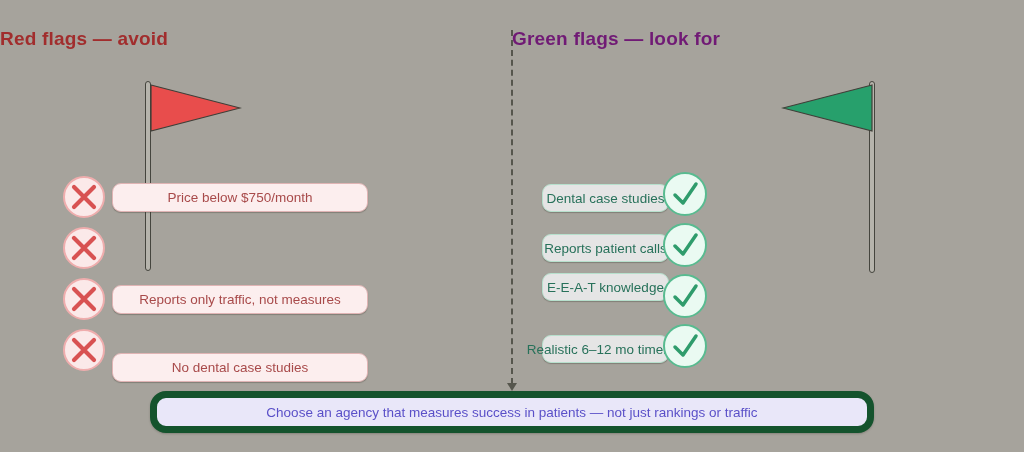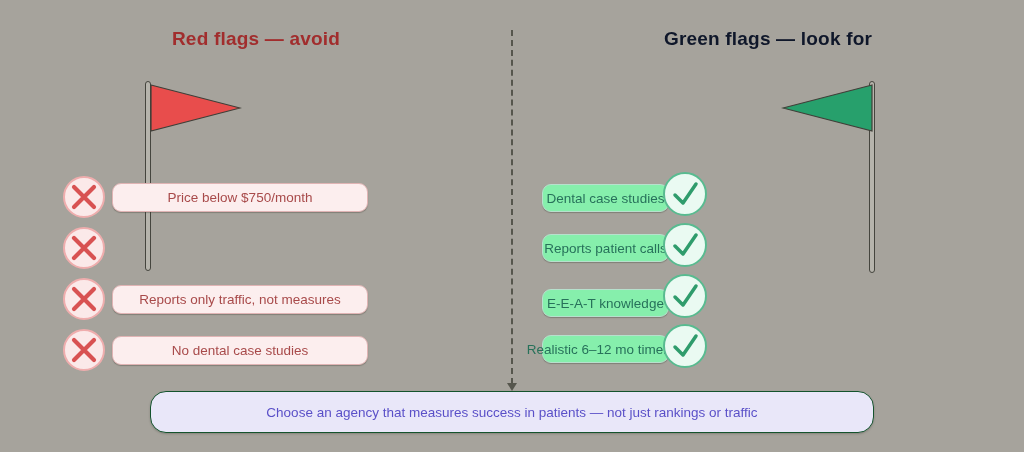--- a/index.html
+++ b/index.html
@@ -2,25 +2,25 @@
 <html><head>
 <meta charset="utf-8">
 <style>
   html,body{margin:0;padding:0;background:#a6a39c;}
   .stage{
     position:relative;width:1024px;height:452px;overflow:hidden;
     background:#a6a39c;
     font-family:"Liberation Sans", sans-serif;
   }
   .col-title{
-    position:absolute;top:28px;width:512px;text-align:center;
+    position:absolute;top:28px;width:512px;
     font-size:19px;font-weight:bold;letter-spacing:.2px;
   }
   .title-red{left:0;color:#a12d2d;}
-  .title-green{left:512px;color:#0f172a;}
+  .title-green{left:512px;color:#701a75;}
 
   .divider{
     position:absolute;left:511px;top:30px;height:354px;width:0;
     border-left:2px dashed #56564d;
   }
   .divider-arrow{
     position:absolute;left:507px;top:383px;width:0;height:0;
     border-left:5px solid transparent;border-right:5px solid transparent;
     border-top:8px solid #56564d;
   }
@@ -45,33 +45,33 @@
     display:flex;align-items:center;justify-content:center;
     font-size:13.5px;white-space:nowrap;
     box-shadow:0 1px 1px rgba(60,60,50,.35);
   }
   .pill-red{
     left:112px;width:256px;height:29px;
     background:#fceeee;border:1px solid #e0b4b4;color:#a84a4a;z-index:1;
   }
   .pill-green{
     left:542px;width:127px;height:28px;
-    background:#86efac;border:1px solid #b7e0cd;color:#27715a;z-index:1;
+    background:#e5e5e5;border:1px solid #b7e0cd;color:#27715a;z-index:1;
   }
   .pill span{position:relative;z-index:3;}
   .check-badge{
     position:absolute;left:663px;width:44px;height:44px;border-radius:50%;
     background:#eafaf2;border:2px solid #58bb90;box-sizing:border-box;
     display:flex;align-items:center;justify-content:center;z-index:2;
   }
 
   .banner{
     position:absolute;left:150px;top:391px;width:724px;height:42px;
     box-sizing:border-box;border-radius:16px;
-    background:#e9e7f9;border:1px solid #14532d;
+    background:#e9e7f9;border:7px solid #14532d;
     display:flex;align-items:center;justify-content:center;
     font-size:13.5px;color:#5a50c8;
     box-shadow:0 1px 2px rgba(60,60,50,.3);z-index:2;
   }
 </style>
 </head>
 <body>
 
 <div class="stage">
 
@@ -113,21 +113,21 @@
   </div>
   <div class="pill pill-red" style="top:285px">
       <span>Reports only traffic, not measures</span>
     </div>
 
   <div class="x-badge" style="top:329px">
     <svg width="30" height="30" viewBox="0 0 30 30">
         <path d="M5 5 L25 25 M25 5 L5 25" stroke="#d85252" stroke-width="4.2" stroke-linecap="round" fill="none"></path>
       </svg>
   </div>
-  <div class="pill pill-red" style="top:336px">
+  <div class="pill pill-red" style="top:353px">
       <span>No dental case studies</span>
     </div>
 
   <div class="pill pill-green" style="top:184px">
       <span>Dental case studies</span>
     </div>
   <div class="check-badge" style="top:172px">
     <svg width="34" height="34" viewBox="0 0 34 34">
         <path d="M7 18 L15 26 L28 7" stroke="#2f9c6c" stroke-width="3.5" stroke-linecap="round" stroke-linejoin="round" fill="none"></path>
       </svg>
@@ -135,21 +135,21 @@
 
   <div class="pill pill-green" style="top:234px">
       <span>Reports patient calls</span>
     </div>
   <div class="check-badge" style="top:223px">
     <svg width="34" height="34" viewBox="0 0 34 34">
         <path d="M7 18 L15 26 L28 7" stroke="#2f9c6c" stroke-width="3.5" stroke-linecap="round" stroke-linejoin="round" fill="none"></path>
       </svg>
   </div>
 
-  <div class="pill pill-green" style="top:289px">
+  <div class="pill pill-green" style="top:273px">
       <span>E-E-A-T knowledge</span>
     </div>
   <div class="check-badge" style="top:274px">
     <svg width="34" height="34" viewBox="0 0 34 34">
         <path d="M7 18 L15 26 L28 7" stroke="#2f9c6c" stroke-width="3.5" stroke-linecap="round" stroke-linejoin="round" fill="none"></path>
       </svg>
   </div>
 
   <div class="pill pill-green" style="top:335px">
       <span>Realistic 6–12 mo timeline</span>

